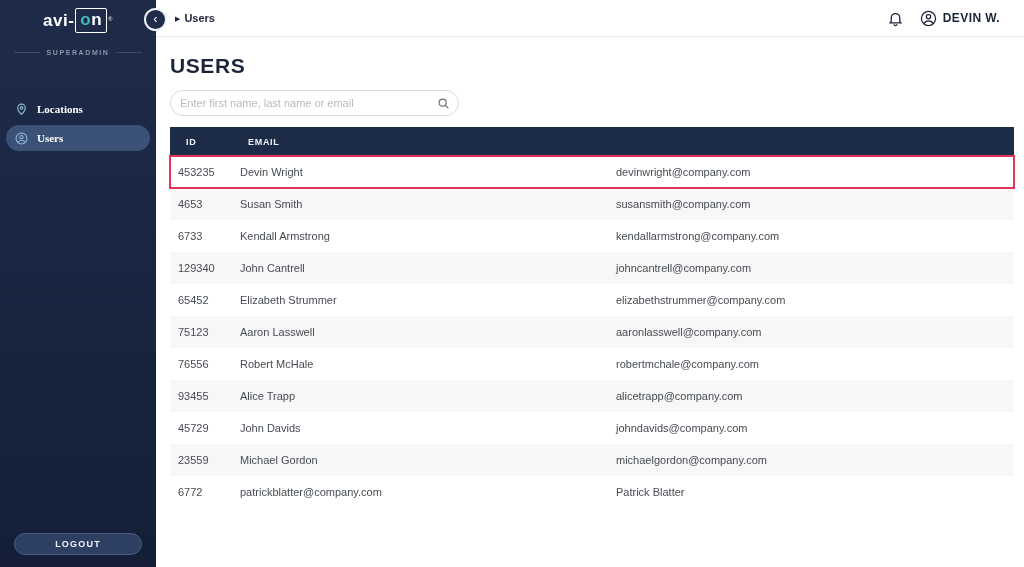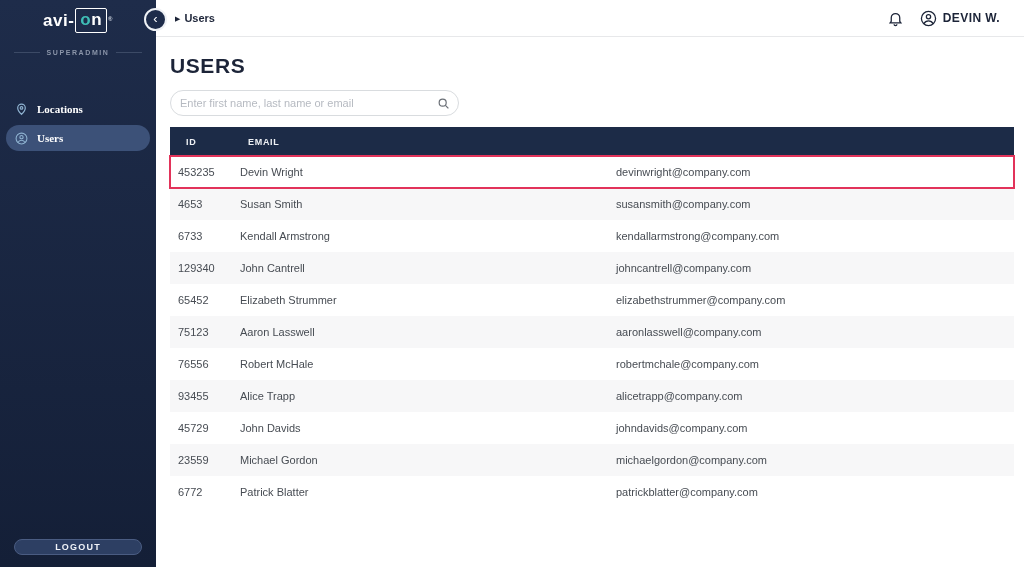--- a/index.html
+++ b/index.html
@@ -26,21 +26,21 @@
   .role-row .role { font-size:7px; font-weight:bold; color:var(--muted);
     letter-spacing:1.6px; white-space:nowrap; }
 
   .nav { margin-top:40px;font-family:Liberation Serif, serif; }
   .nav-item { display:flex; align-items:center; gap:9px; height:26px;
     margin:3px 6px; padding-left:9px; border-radius:13px;
     color:#fff; font-size:11px; font-weight:bold; cursor:pointer; }
   .nav-item .nav-icon { display:inline-flex; color:var(--icon-blue); }
   .nav-item.selected { background:var(--selected-item); }
 
-  .logout-btn { position:absolute; left:14px; right:14px; bottom:12px; height:16px;
+  .logout-btn { position:absolute; left:14px; right:14px; bottom:12px; height:22px;
     border-radius:11px; background:var(--logout-bg); border:1px solid var(--logout-border);
     color:#f0f3f8; font-size:9px; font-weight:bold; letter-spacing:1.2px;
     display:flex; align-items:center; justify-content:center; cursor:pointer; }
 
   
   .topbar { position:absolute; left:156px; right:0; top:0; height:37px;
     background:#fff; border-bottom:1px solid var(--border-light);
     display:flex; align-items:center; }
   .breadcrumb { display:flex; align-items:center; gap:4px; margin-left:19px;
     color:var(--text-dark); cursor:pointer; }
@@ -225,20 +225,20 @@
     <span>John Davids</span>
     <span>johndavids@company.com</span>
   </div>
           <div class="t-row">
     <span>23559</span>
     <span>Michael Gordon</span>
     <span>michaelgordon@company.com</span>
   </div>
           <div class="t-row">
     <span>6772</span>
+    <span>patrickblatter@company.com</span>
     <span>Patrick Blatter</span>
-    <span>patrickblatter@company.com</span>
   </div>
         </div>
     </div>
   </main>
 
 </div>
 
 </body></html>

